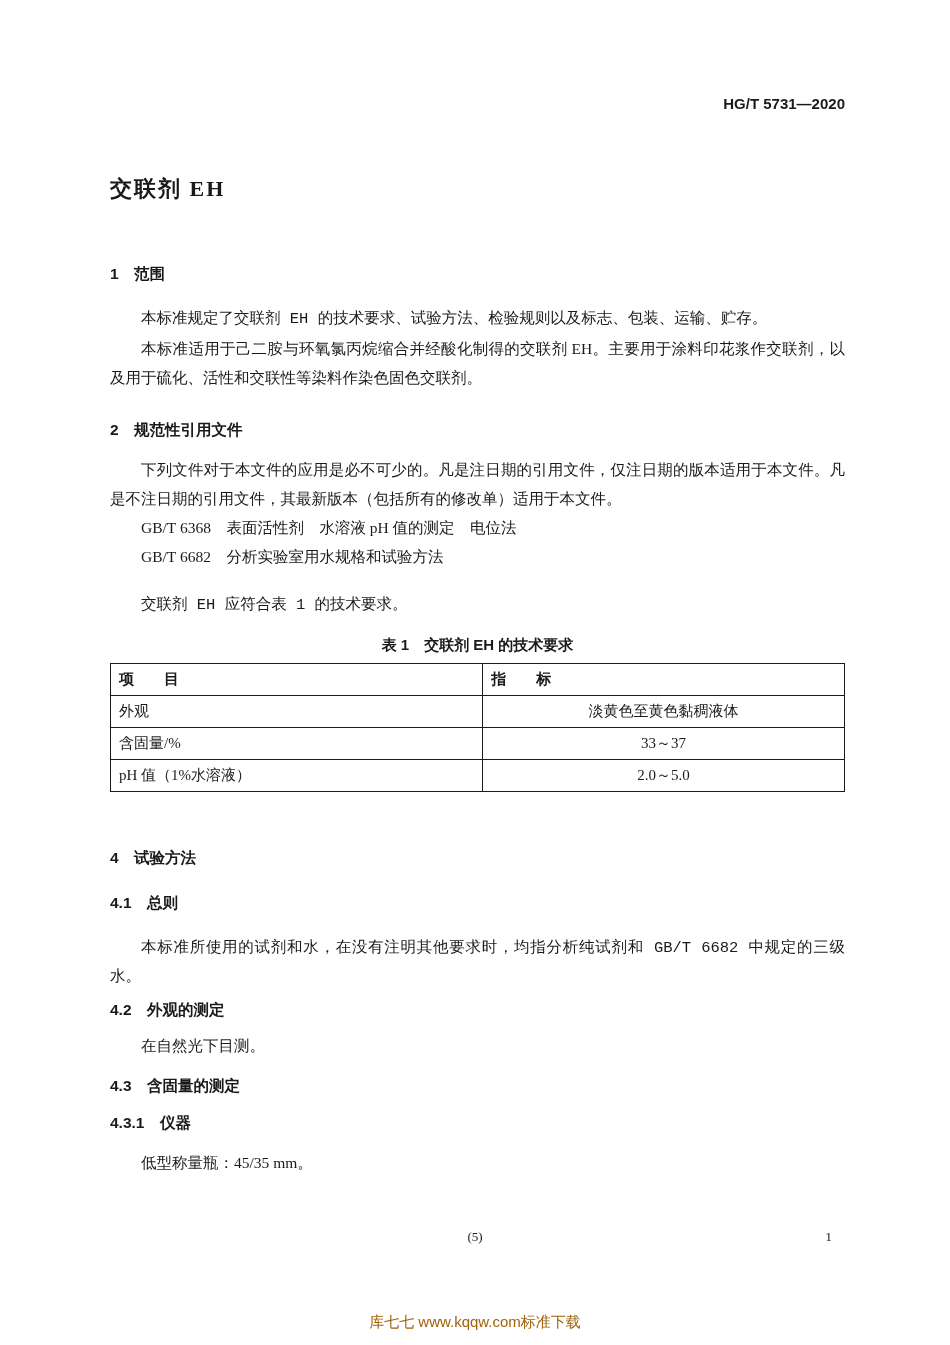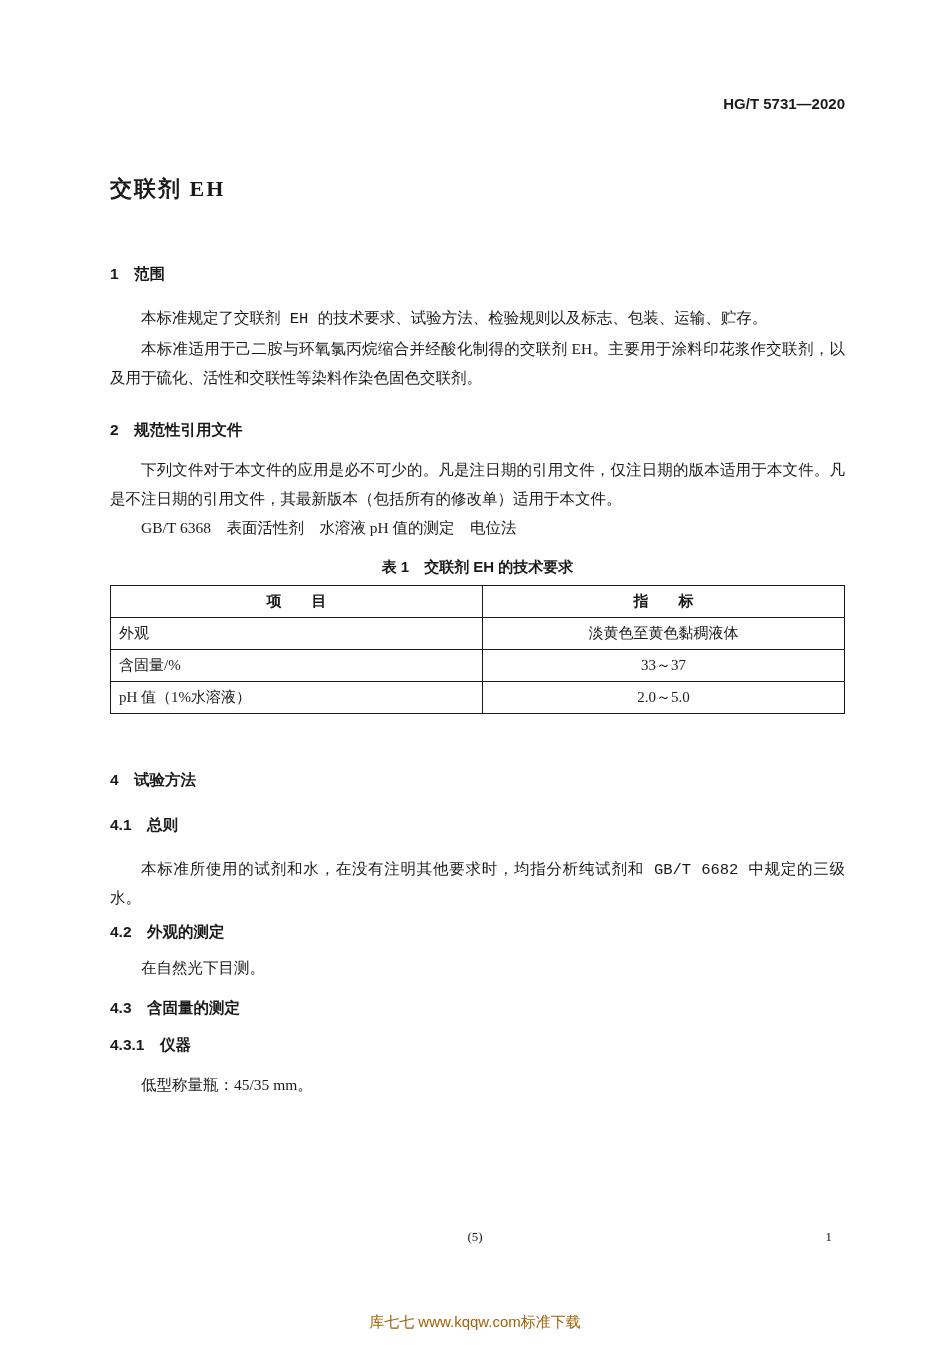--- a/index.html
+++ b/index.html
@@ -70,21 +70,21 @@
     font-size:15px;
   }
   table.spec th, table.spec td{
     border:1px solid #1a1a1a;
     height:27px;
     padding:2px 8px;
   }
   table.spec{border:1.5px solid #1a1a1a;}
   table.spec th{
     font-weight:bold;
-    text-align:center;
+    text-align:left;
     width:50.7%;
   }
   table.spec td.col-item{text-align:left;}
   table.spec td.col-value{text-align:center;}
   .footer-line{
     position:absolute;
     top:1222px;left:0;right:0;
     height:20px;
   }
   .footer-center{
@@ -117,21 +117,23 @@
 
     <div class="doc-title">交联剂 EH</div>
 
     <div class="sec-heading h-1">1　范围</div>
     <p class="para p-after-h">本标准规定了交联剂 EH 的技术要求、试验方法、检验规则以及标志、包装、运输、贮存。</p>
     <p class="para">本标准适用于己二胺与环氧氯丙烷缩合并经酸化制得的交联剂 EH。主要用于涂料印花浆作交联剂，以及用于硫化、活性和交联性等染料作染色固色交联剂。</p>
 
     <div class="sec-heading h-2">2　规范性引用文件</div>
     <p class="para p-tight">下列文件对于本文件的应用是必不可少的。凡是注日期的引用文件，仅注日期的版本适用于本文件。凡是不注日期的引用文件，其最新版本（包括所有的修改单）适用于本文件。</p>
     <p class="ref-line">GB/T 6368　表面活性剂　水溶液 pH 值的测定　电位法</p>
+    <p class="ref-line">GB/T 6682　分析实验室用水规格和试验方法</p>
 
+    <p class="para p-after-h">交联剂 EH 应符合表 1 的技术要求。</p>
 
     <div class="table-caption">表 1　交联剂 EH 的技术要求</div>
 
     <table class="spec">
       <thead>
         <tr>
           <th>项　　目</th>
           <th>指　　标</th>
         </tr>
       </thead>

